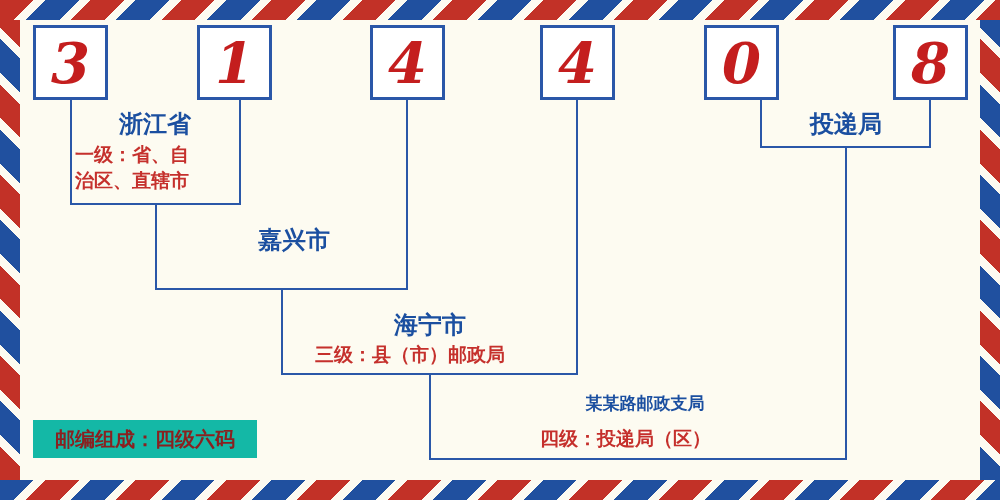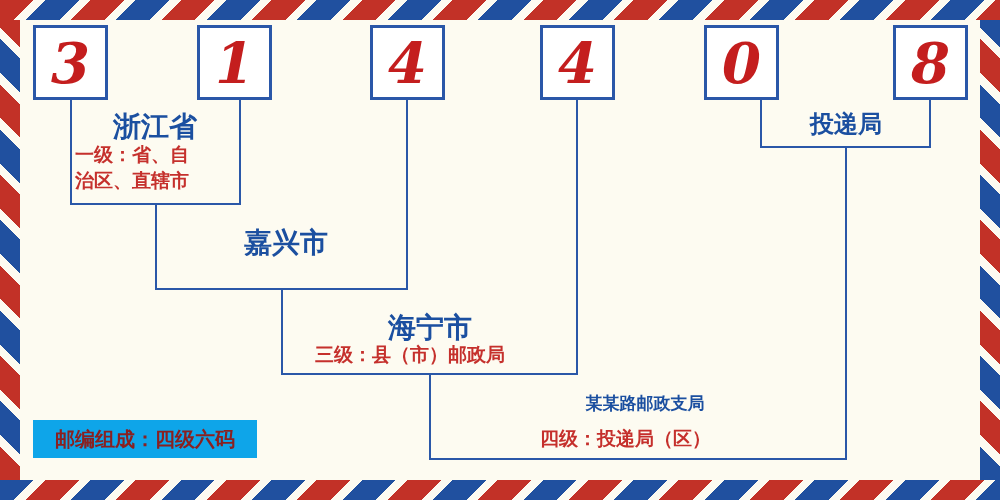--- a/index.html
+++ b/index.html
@@ -29,30 +29,30 @@
     font-style:italic;font-weight:700;font-size:56px;line-height:1;
     color:#c41e1e;
   }
   
   .vline,.hline{position:absolute;background:#2a57a8;}
   .vline{width:2px;}
   .hline{height:2px;}
   
   .place{
     position:absolute;text-align:center;
-    color:#1b4fa0;font-weight:bold;font-size:28px;line-height:1.2;
+    color:#1b4fa0;font-weight:bold;font-size:24px;line-height:1.2;
   }
   .desc{
     position:absolute;text-align:left;
     color:#c5302c;font-weight:600;font-size:19px;line-height:1.35;
   }
   
   .note{
     position:absolute;left:33px;top:420px;width:224px;height:38px;
-    background:#0ea5e9;display:flex;align-items:center;justify-content:center;
+    background:#14b8a6;display:flex;align-items:center;justify-content:center;
     color:#8a2020;font-weight:bold;font-size:20px;
   }
 </style>
 </head>
 <body>
 
 <div class="canvas">
 
   <div class="stripe stripe-top"></div>
   <div class="stripe stripe-bottom"></div>
@@ -81,21 +81,21 @@
   <div class="vline" style="left:70px;top:100px;height:105px"></div>
   <div class="vline" style="left:239px;top:100px;height:105px"></div>
   <div class="hline" style="left:70px;top:203px;width:171px"></div>
   <div class="place" style="left:85px;top:110px;width:140px">浙江省</div>
   <div class="desc" style="left:75px;top:142px;width:160px">一级：省、自</div>
   <div class="desc" style="left:75px;top:168px;width:160px">治区、直辖市</div>
 
   <div class="vline" style="left:155px;top:203px;height:87px"></div>
   <div class="vline" style="left:406px;top:100px;height:190px"></div>
   <div class="hline" style="left:155px;top:288px;width:253px"></div>
-  <div class="place" style="left:216px;top:226px;width:140px">嘉兴市</div>
+  <div class="place" style="left:224px;top:226px;width:140px">嘉兴市</div>
 
   <div class="vline" style="left:281px;top:288px;height:87px"></div>
   <div class="vline" style="left:576px;top:100px;height:275px"></div>
   <div class="hline" style="left:281px;top:373px;width:297px"></div>
   <div class="place" style="left:360px;top:311px;width:140px">海宁市</div>
   <div class="desc" style="left:315px;top:342px;width:240px">三级：县（市）邮政局</div>
 
   <div class="vline" style="left:760px;top:100px;height:48px"></div>
   <div class="vline" style="left:929px;top:100px;height:48px"></div>
   <div class="hline" style="left:760px;top:146px;width:171px"></div>

